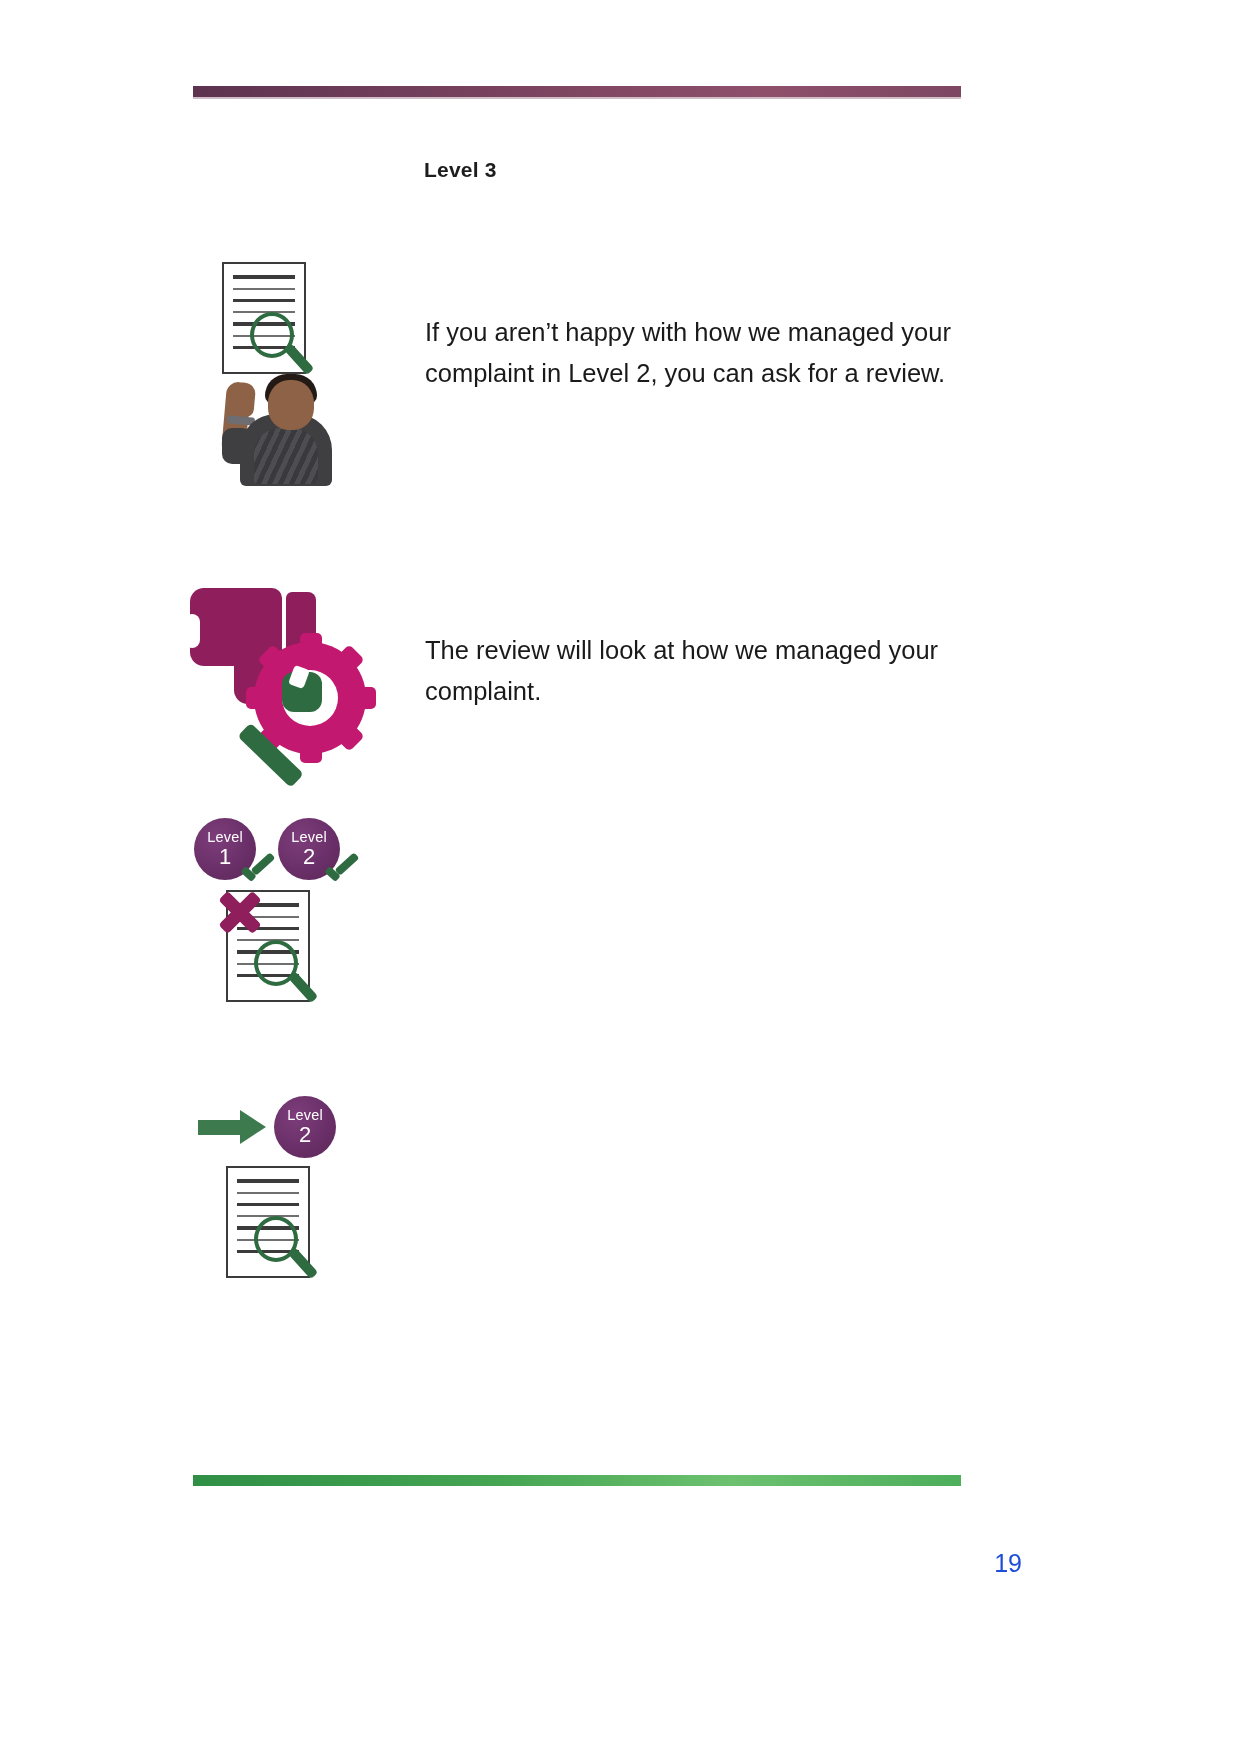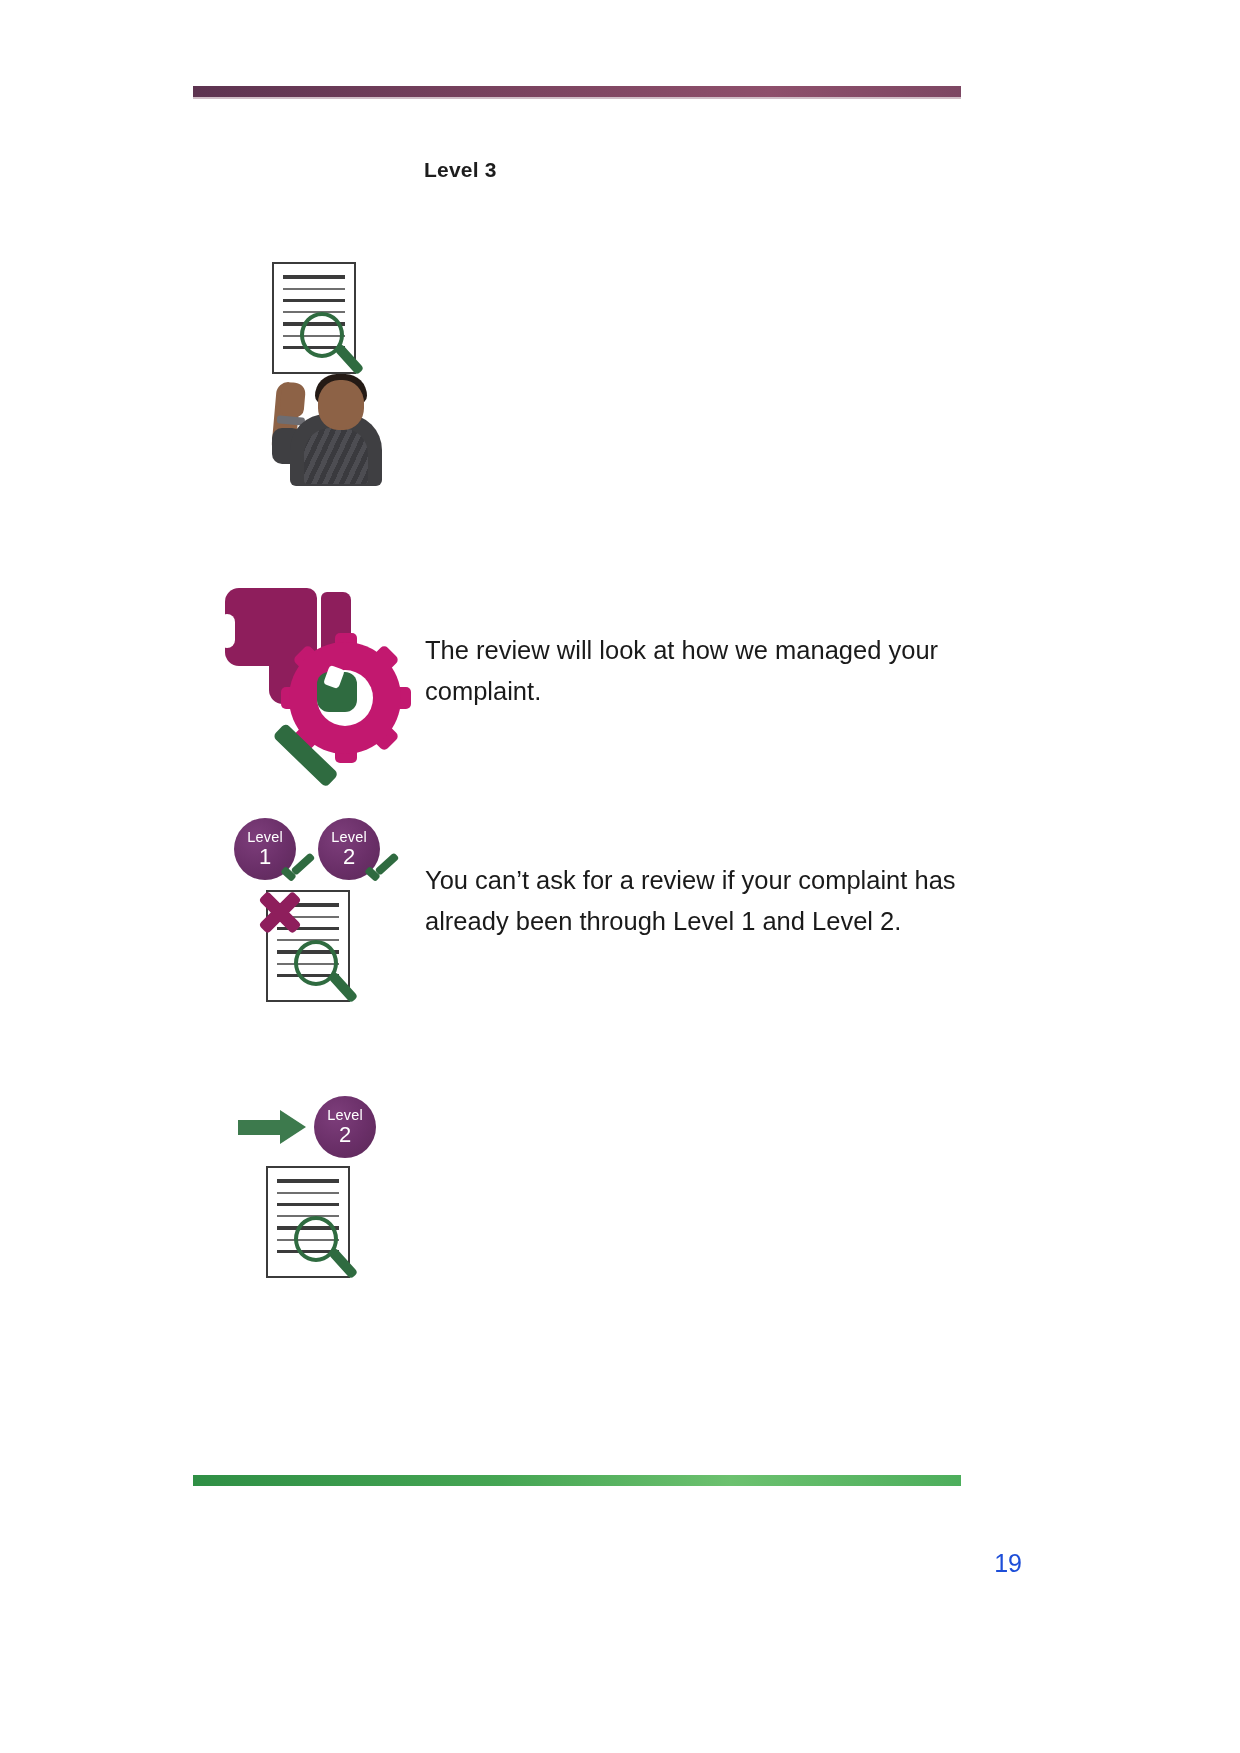--- a/index.html
+++ b/index.html
@@ -54,21 +54,21 @@
     left: 180px;
     width: 800px;
     display: flex;
     align-items: flex-start;
   }
   .row-icon {
     width: 235px;
     flex: 0 0 235px;
     position: relative;
     display: flex;
-    justify-content: flex-end;
+    justify-content: flex-start;
   }
   .row-text {
     flex: 1;
     font-size: 25.5px;
     line-height: 41px;
     color: #1a1a1a;
     padding-left: 10px;
   }
   .row-text p { margin: 0; }
 
@@ -418,20 +418,23 @@
               <div class="hand"></div>
               <div class="watch"></div>
             </div>
           <div class="sleeve"></div>
           <div class="torso"></div>
           <div class="hair"></div>
           <div class="head"></div>
         </div>
       </div>
     </div>
+    <div class="row-text">
+      <p>If you aren’t happy with how we managed your complaint in Level 2, you can ask for a review.</p>
+    </div>
   </div>
 
   <div class="row" id="row2">
     <div class="row-icon">
       <div class="thumb-gear art">
         <div class="thumbdown">
           <div class="pad"></div>
           <div class="notch"></div>
           <div class="stem"></div>
           <div class="cuff"></div>
@@ -481,23 +484,20 @@
               <i></i>
           </div>
           <div class="magnifier" style="left:26px;top:48px;">
             <div class="glass"></div>
               <div class="handle"></div>
           </div>
           <div class="cross"></div>
         </div>
       </div>
     </div>
-    <div class="row-text">
-      <p>You can’t ask for a review if your complaint has already been through Level 1 and Level 2.</p>
-    </div>
   </div>
 
   <div class="row" id="row4">
     <div class="row-icon">
       <div class="art" style="width:195px;height:270px;">
         <div style="position:absolute;left:18px;top:8px;display:flex;align-items:center;gap:6px;">
           <div class="arrow">
             <div class="stick"></div>
               <div class="tip"></div>
           </div>

